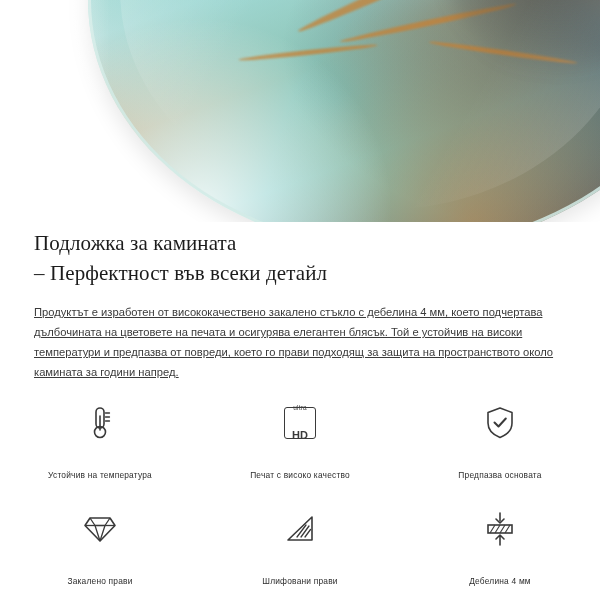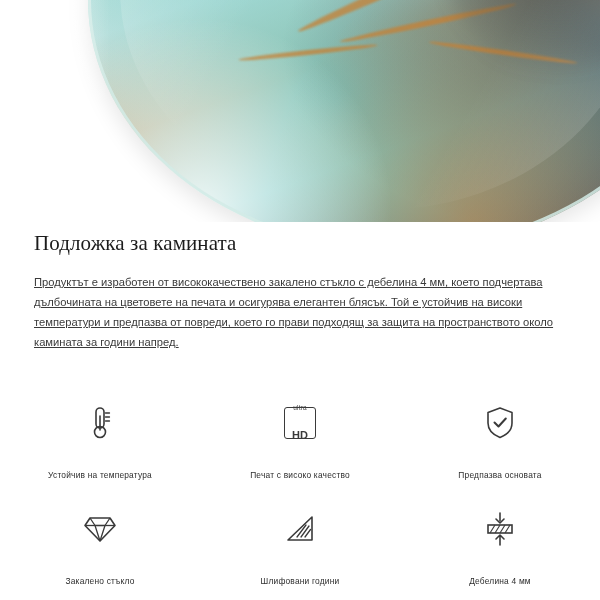--- a/index.html
+++ b/index.html
@@ -200,20 +200,21 @@
       <div class="dark-blob"></div>
     </div>
     <div class="disc-gloss"></div>
     <div class="disc-edge"></div>
     <div class="white-wash"></div>
   </div>
 
   <div class="content">
     <h1 class="headline">
       <span>Подложка за камината</span>
+      <span class="line2">– Перфектност във всеки детайл</span>
     </h1>
     <p class="body-copy">Продуктът е изработен от висококачествено закалено стъкло с дебелина 4 мм, което подчертава дълбочината на цветовете на печата и осигурява елегантен блясък. Той е устойчив на високи температури и предпазва от повреди, което го прави подходящ за защита на пространството около камината за години напред.</p>
   </div>
 
   <div class="features">
 
     <div class="feature-row">
 
       <div class="feature">
         <div class="feature-icon">
@@ -258,33 +259,33 @@
       <div class="feature">
         <div class="feature-icon">
           <svg width="38" height="32" viewBox="0 0 38 32" fill="none">
             <path d="M9 5 H29 L34 12.5 L19 28 L4 12.5 Z" stroke="#3a3a3a" stroke-width="1.6" stroke-linejoin="round"></path>
             <path d="M4 12.5 H34" stroke="#3a3a3a" stroke-width="1.3"></path>
             <path d="M9 5 L14 12.5 L19 28" stroke="#3a3a3a" stroke-width="1.3" stroke-linejoin="round"></path>
             <path d="M29 5 L24 12.5 L19 28" stroke="#3a3a3a" stroke-width="1.3" stroke-linejoin="round"></path>
             <path d="M14 12.5 H24" stroke="#3a3a3a" stroke-width="1.3"></path>
           </svg>
         </div>
-        <div class="feature-label">Закалено стъкло</div>
+        <div class="feature-label">Закалено прави</div>
       </div>
 
       <div class="feature">
         <div class="feature-icon">
           <svg width="36" height="34" viewBox="0 0 36 34" fill="none">
             <path d="M6 28 L30 28 L30 5 Z" stroke="#3a3a3a" stroke-width="1.6" stroke-linejoin="round"></path>
             <line x1="15" y1="25" x2="24" y2="13" stroke="#3a3a3a" stroke-width="1.3" stroke-linecap="round"></line>
             <line x1="19" y1="25" x2="27" y2="14" stroke="#3a3a3a" stroke-width="1.3" stroke-linecap="round"></line>
             <line x1="23" y1="25" x2="28.5" y2="17.5" stroke="#3a3a3a" stroke-width="1.3" stroke-linecap="round"></line>
           </svg>
         </div>
-        <div class="feature-label">Шлифовани години</div>
+        <div class="feature-label">Шлифовани прави</div>
       </div>
 
       <div class="feature">
         <div class="feature-icon">
           <svg width="36" height="38" viewBox="0 0 36 38" fill="none">
             <line x1="18" y1="3" x2="18" y2="11" stroke="#3a3a3a" stroke-width="1.6" stroke-linecap="round"></line>
             <path d="M14 9 L18 13 L22 9" stroke="#3a3a3a" stroke-width="1.6" stroke-linecap="round" stroke-linejoin="round"></path>
             <rect x="6" y="15" width="24" height="8" stroke="#3a3a3a" stroke-width="1.6"></rect>
             <line x1="8" y1="23" x2="13" y2="15" stroke="#3a3a3a" stroke-width="1.1"></line>
             <line x1="13" y1="23" x2="18" y2="15" stroke="#3a3a3a" stroke-width="1.1"></line>

